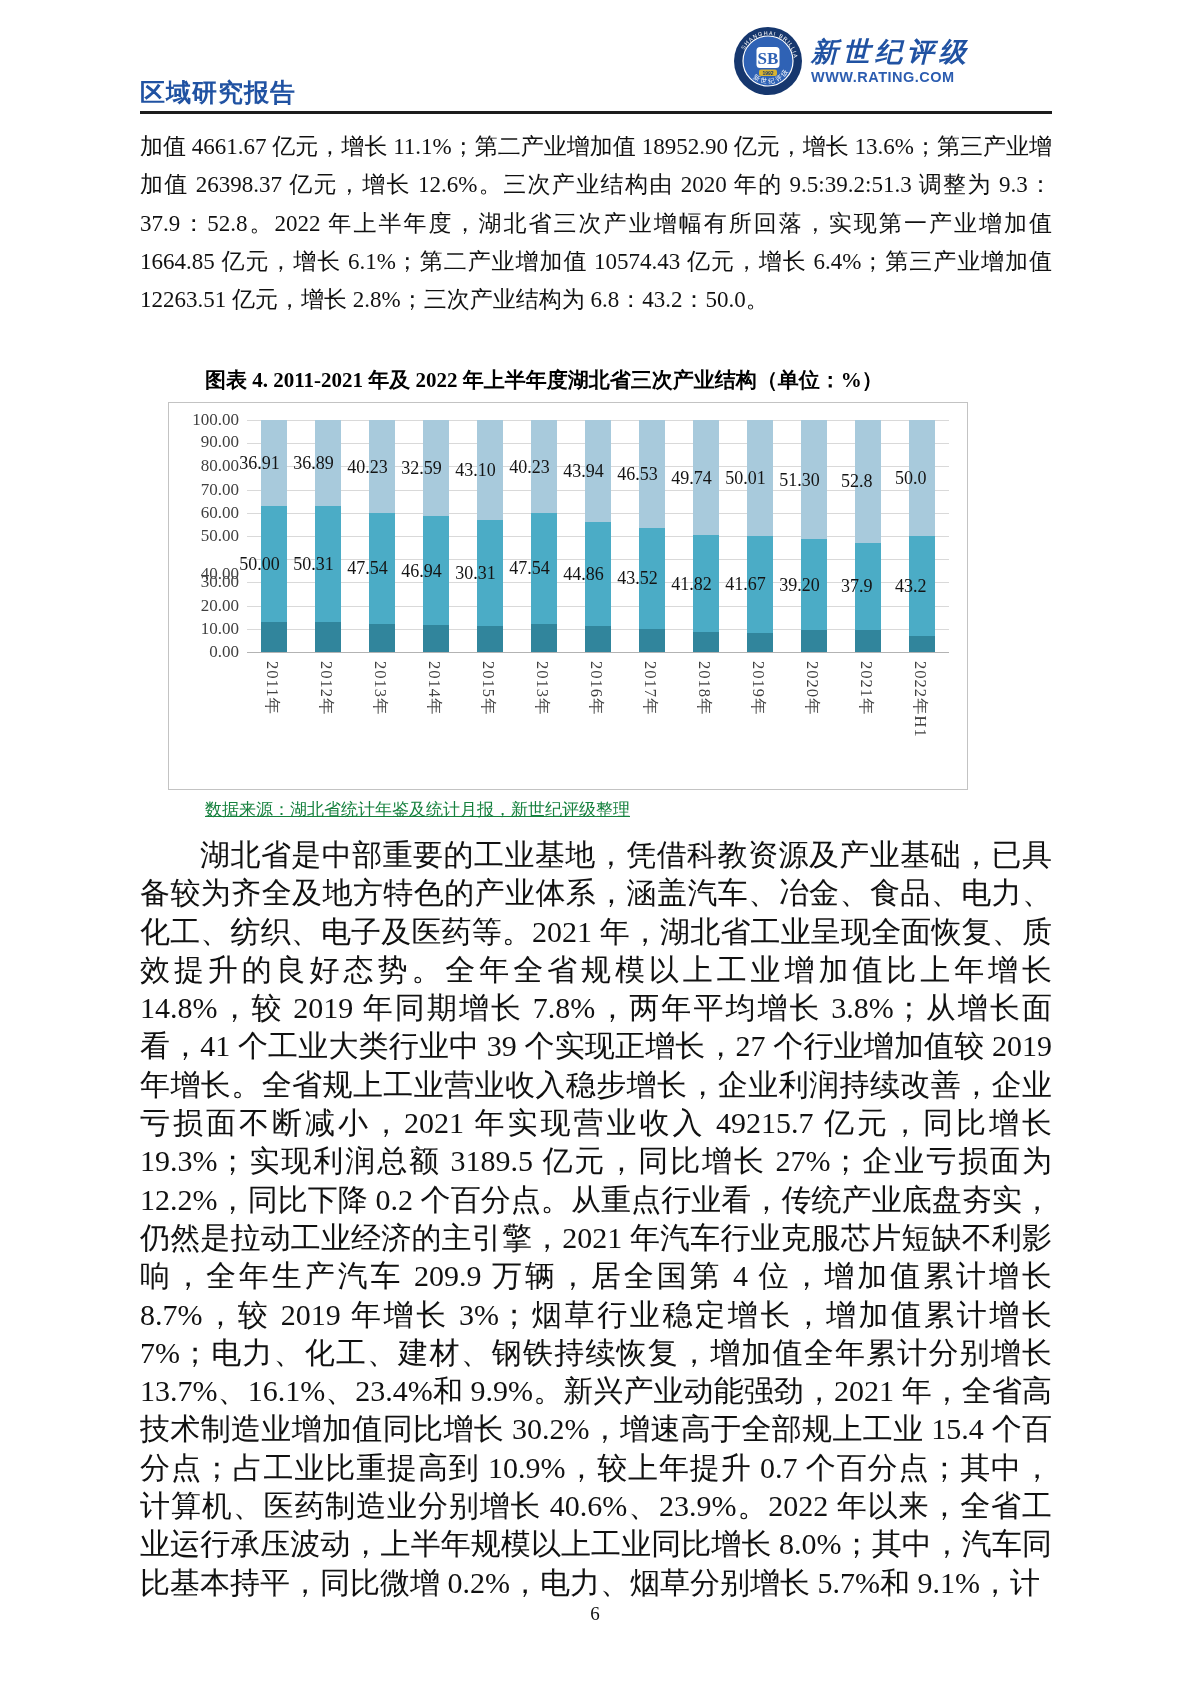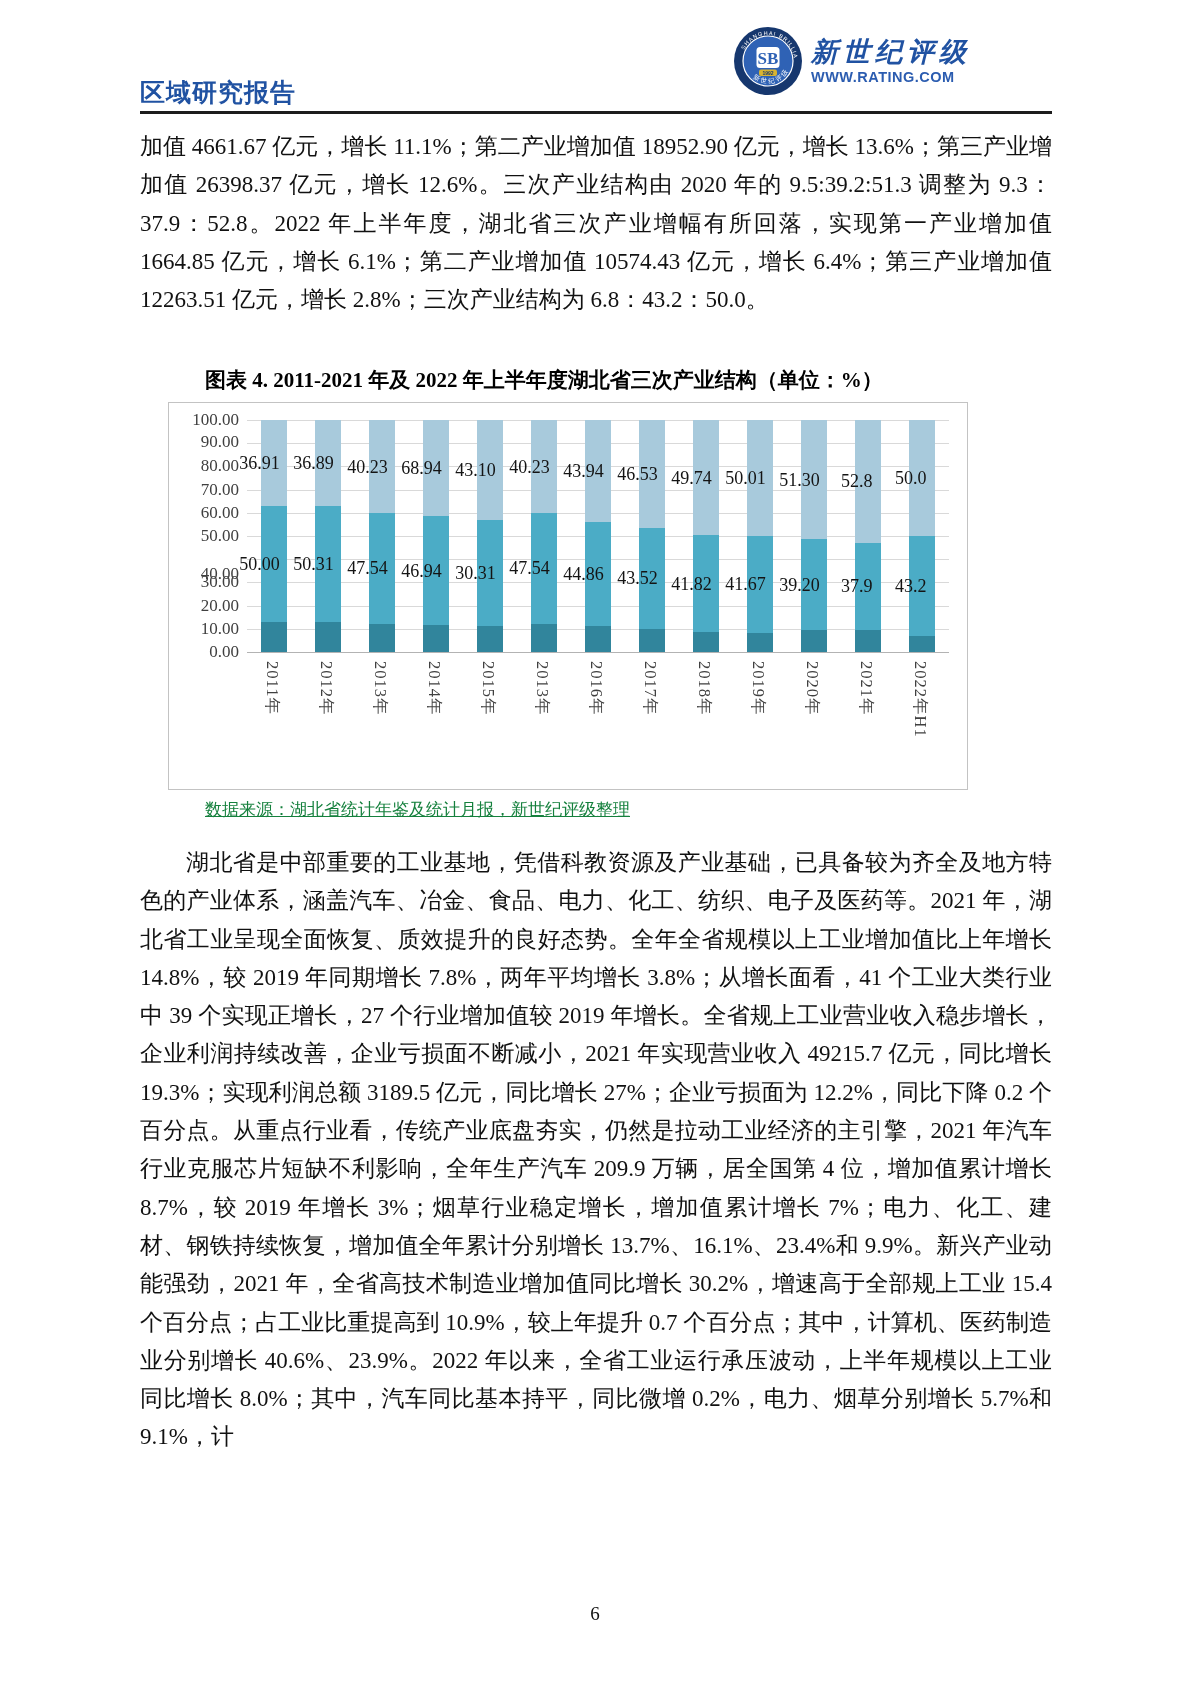--- a/index.html
+++ b/index.html
@@ -25,21 +25,21 @@
     font-family:"Liberation Sans","DejaVu Sans",sans-serif; font-weight:bold;
     font-size:14.5px; color:#2b5cb0; letter-spacing:0.5px; margin-top:2px;
   }
   
   .intro {
     position:absolute; left:140px; top:128px; width:912px;
     font-size:23px; line-height:38.3px; text-align:justify; color:#111;
   }
   .body-text {
     position:absolute; left:140px; top:836px; width:912px;
-    font-size:23px; line-height:38.3px; text-align:justify; text-indent:2em; color:#111;margin-top:8px;
+    font-size:30px; line-height:38.3px; text-align:justify; text-indent:2em; color:#111;
   }
   
   .chart-title {
     position:absolute; left:205px; top:366px; width:780px;
     font-size:21px; font-weight:bold; color:#000;
   }
   .chart-box {
     position:absolute; left:168px; top:402px; width:800px; height:388px;
     border:1px solid #c3c3c3; background:#fff;
   }
@@ -154,21 +154,21 @@
           <div class="seg-label" style="bottom: 79.885%;">40.23</div>
           <span class="xlabel">2013年</span>
         </div>
         <div class="col" style="left: 23.0769%; width: 7.69231%;">
           <div class="bar">
             <div class="seg" style="bottom: 0%; height: 11.61%; background: rgb(49, 133, 156);"></div>
             <div class="seg" style="bottom: 11.61%; height: 46.94%; background: rgb(75, 172, 198);"></div>
             <div class="seg" style="bottom: 58.55%; height: 41.45%; background: rgb(168, 202, 220);"></div>
           </div>
           <div class="seg-label" style="bottom: 35.08%;">46.94</div>
-          <div class="seg-label" style="bottom: 79.275%;">68.94</div>
+          <div class="seg-label" style="bottom: 79.275%;">32.59</div>
           <span class="xlabel">2014年</span>
         </div>
         <div class="col" style="left: 30.7692%; width: 7.69231%;">
           <div class="bar">
             <div class="seg" style="bottom: 0%; height: 11.2%; background: rgb(49, 133, 156);"></div>
             <div class="seg" style="bottom: 11.2%; height: 45.7%; background: rgb(75, 172, 198);"></div>
             <div class="seg" style="bottom: 56.9%; height: 43.1%; background: rgb(168, 202, 220);"></div>
           </div>
           <div class="seg-label" style="bottom: 34.05%;">30.31</div>
           <div class="seg-label" style="bottom: 78.45%;">43.10</div>

